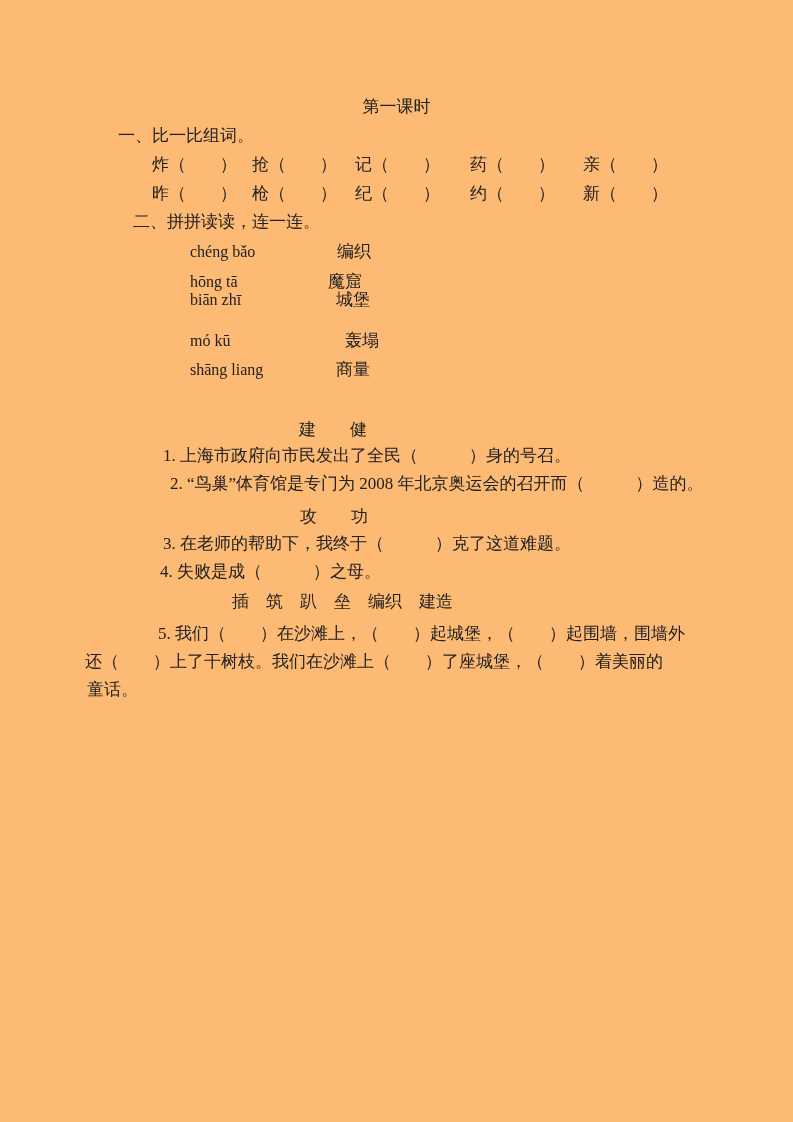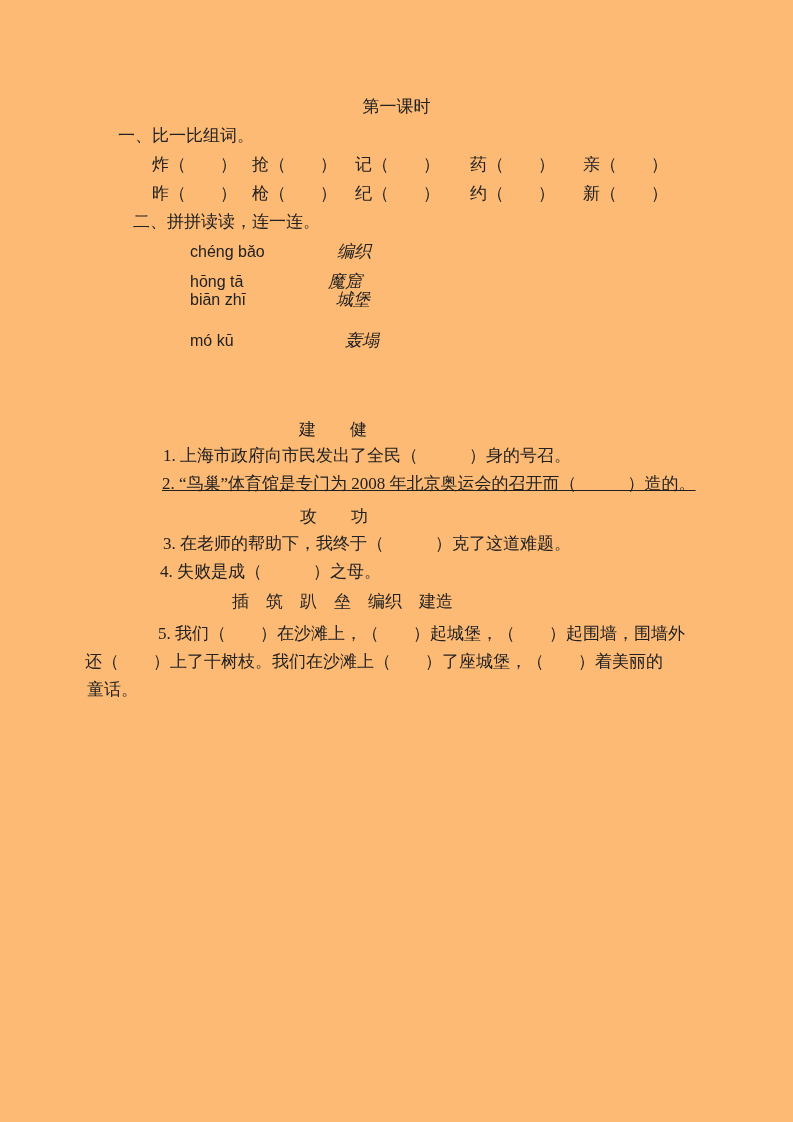--- a/index.html
+++ b/index.html
@@ -16,25 +16,25 @@
     position: absolute;
     height: 30px;
     line-height: 30px;
     font-size: 17px;
     white-space: pre;
     color: #212121;
   }
   .center { left: 0; width: 793px; text-align: center; }
   .grp { position: absolute; top: 0; height: 30px; line-height: 30px; white-space: pre; }
   .pinyin {
-    font-family: Liberation Sans, sans-serif;
+    font-family: Liberation Serif, serif;
     font-size: 16px;
     white-space: pre;
   }
-  .word { position: absolute; top: 0; height: 30px; line-height: 30px; white-space: pre; font-style: italic; }
+  .word { position: absolute; top: 0; height: 30px; line-height: 30px; white-space: pre; }
 </style>
 </head>
 <body>
 
 <div class="page">
 
   <div class="ln center" style="top:92px;">第一课时</div>
 
   <div class="ln" style="top:121px; left:118px;">一、比一比组词。</div>
 
@@ -65,25 +65,29 @@
     <span class="word" style="left:328px;">魔窟</span>
   </div>
   <div class="ln" style="top:285px; left:0; width:793px;">
     <span class="grp pinyin" style="left:190px;">biān zhī</span>
     <span class="word" style="left:336px;">城堡</span>
   </div>
   <div class="ln" style="top:326px; left:0; width:636px;">
     <span class="grp pinyin" style="left:190px;">mó kū</span>
     <span class="word" style="left:345px;">轰塌</span>
   </div>
+  <div class="ln" style="top:355px; left:0; width:793px;">
+    <span class="grp pinyin" style="left:190px;">shāng liang</span>
+    <span class="word" style="left:336px;">商量</span>
+  </div>
 
 
   <div class="ln" style="top:415px; left:299px;">建　　健</div>
   <div class="ln" style="top:441px; left:163px;">1. 上海市政府向市民发出了全民（　　　）身的号召。</div>
-  <div class="ln" style="top:469px; left:162px;text-decoration:underline;">2. “鸟巢”体育馆是专门为 2008 年北京奥运会的召开而（　　　）造的。</div>
+  <div class="ln" style="top:469px; left:170px;">2. “鸟巢”体育馆是专门为 2008 年北京奥运会的召开而（　　　）造的。</div>
 
   <div class="ln" style="top:502px; left:300px;">攻　　功</div>
   <div class="ln" style="top:529px; left:163px;">3. 在老师的帮助下，我终于（　　　）克了这道难题。</div>
   <div class="ln" style="top:557px; left:160px;">4. 失败是成（　　　）之母。</div>
 
   <div class="ln" style="top:587px; left:232px;">插　筑　趴　垒　编织　建造</div>
   <div class="ln" style="top:619px; left:158px;">5. 我们（　　）在沙滩上，（　　）起城堡，（　　）起围墙，围墙外</div>
   <div class="ln" style="top:647px; left:85px;">还（　　）上了干树枝。我们在沙滩上（　　）了座城堡，（　　）着美丽的</div>
   <div class="ln" style="top:675px; left:87px;">童话。</div>
 

